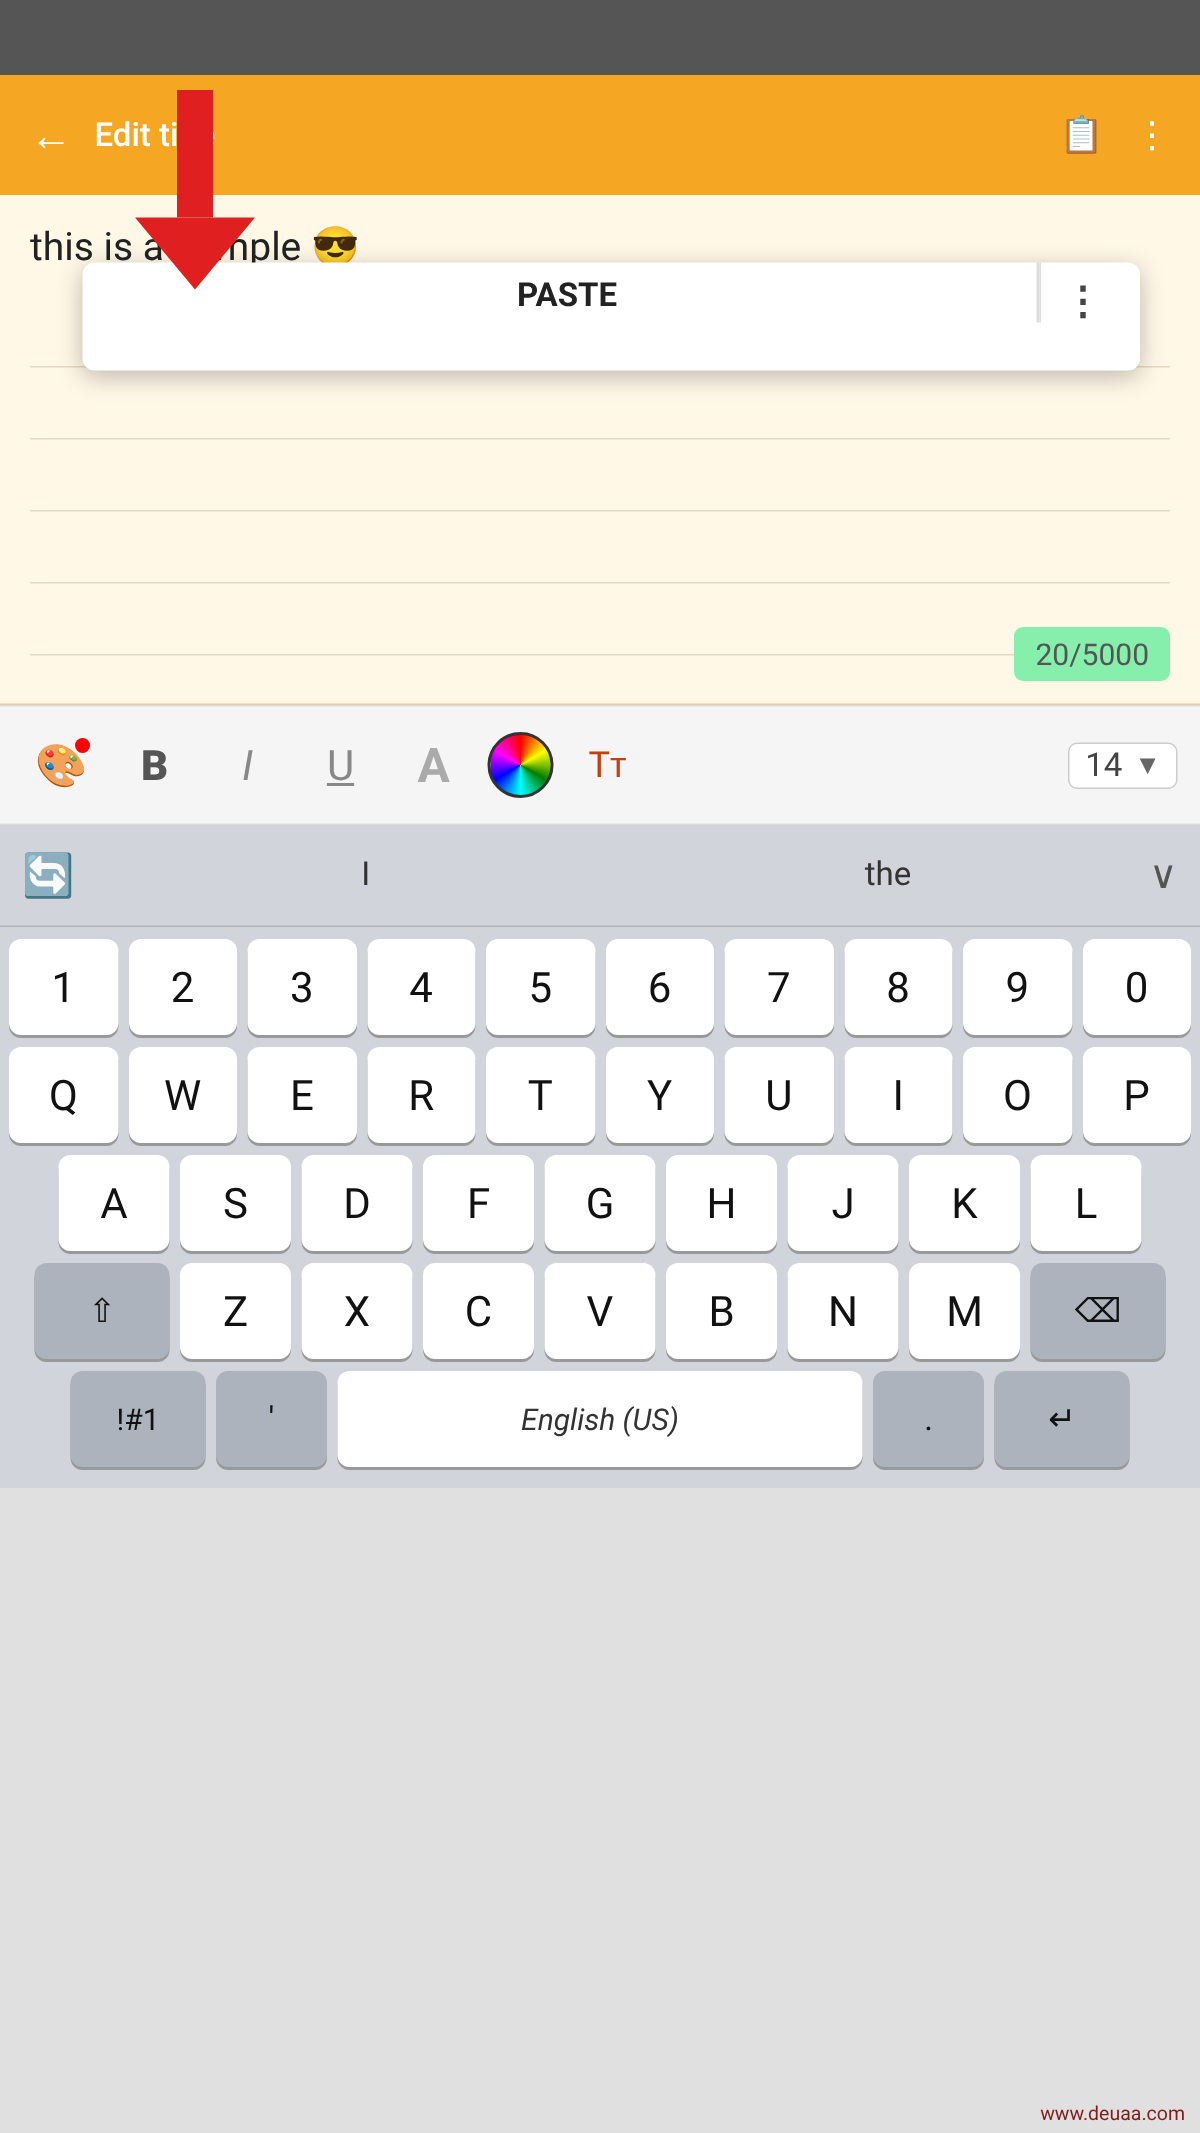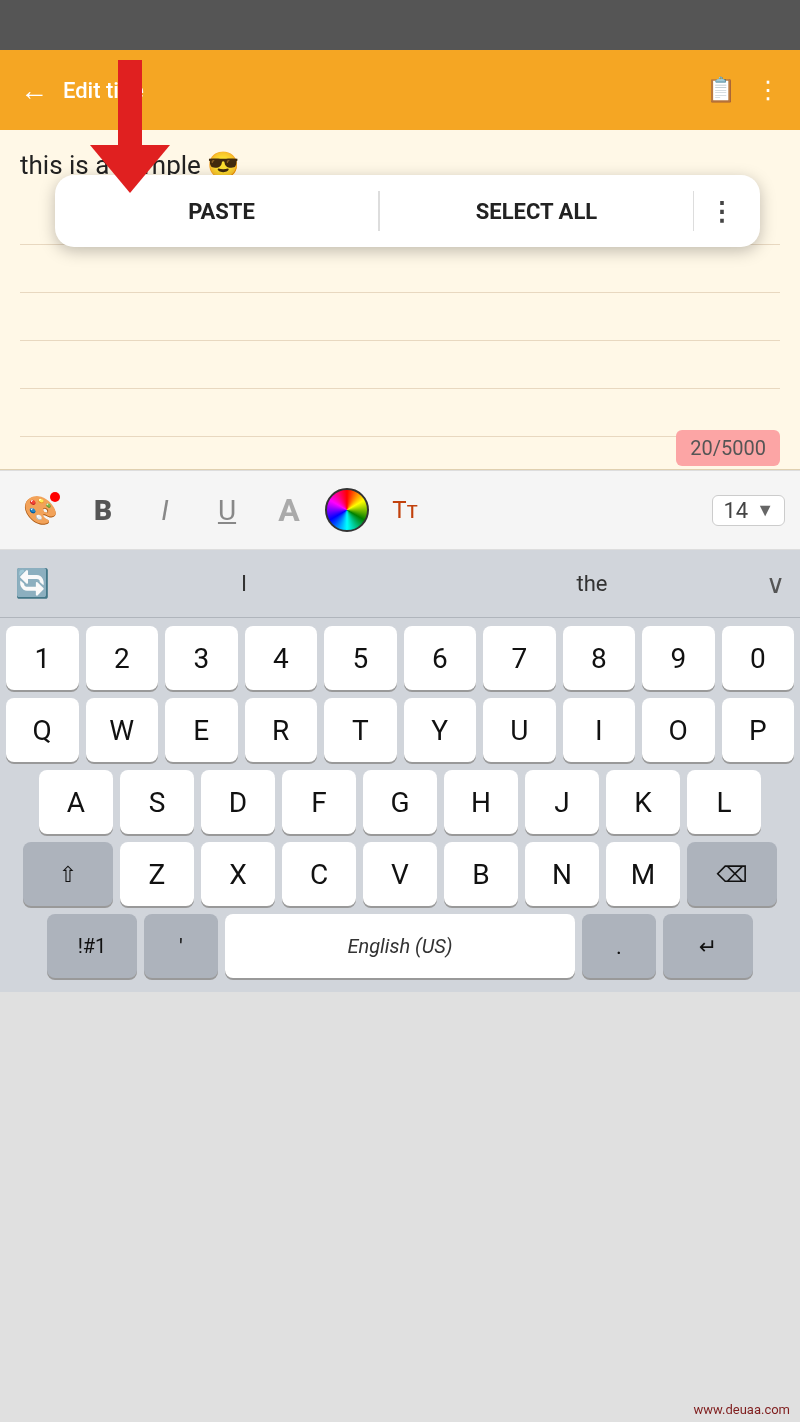--- a/index.html
+++ b/index.html
@@ -58,24 +58,23 @@
       height: 140px;
     }
 
     
     .context-menu {
       position: absolute;
       top: 175px;
       left: 55px;
       right: 40px;
       background: white;
-      border-radius: 19px;
+      border-radius: 8px;
       box-shadow: 0 4px 16px rgba(0,0,0,0.25);
       display: flex;
-      align-items: center;
       padding: 0 10px;
       height: 72px;
       z-index: 50;
     }
     .context-menu-item {
       flex: 1;
       text-align: center;
       font-size: 22px;
       font-weight: 700;
       color: #222;
@@ -115,23 +114,23 @@
       width: 100%;
       position: relative;
     }
     .paper-line {
       height: 48px;
       border-bottom: 1px solid #e8d8c0;
       width: 100%;
     }
     .char-count {
       position: absolute;
-      bottom: 3px;
+      bottom: 15px;
       right: 20px;
-      background: #fca5a5;
+      background: #86efac;
       color: #555;
       padding: 6px 14px;
       border-radius: 6px;
       font-size: 20px;
     }
 
     
     .format-toolbar {
       width: 100%;
       height: 80px;
@@ -312,21 +311,20 @@
     <rect x="28" y="5" width="24" height="85" fill="#e02020"></rect>
 
     <polygon points="0,90 40,138 80,90" fill="#e02020"></polygon>
   </svg>
 </div>
 
 <div class="context-menu">
   <div class="context-menu-item">PASTE</div>
   <div class="context-menu-divider"></div>
   <div class="context-menu-divider"></div>
-  <div class="context-menu-item">SELECT ALL</div>
   <div class="context-menu-divider"></div>
   <div class="context-menu-more">⋮</div>
 </div>
 
 <div class="text-area-container">
   <div class="text-content">this is a sample 😎</div>
   <div class="lined-paper">
     <div class="paper-line"></div>
     <div class="paper-line"></div>
     <div class="paper-line"></div>

